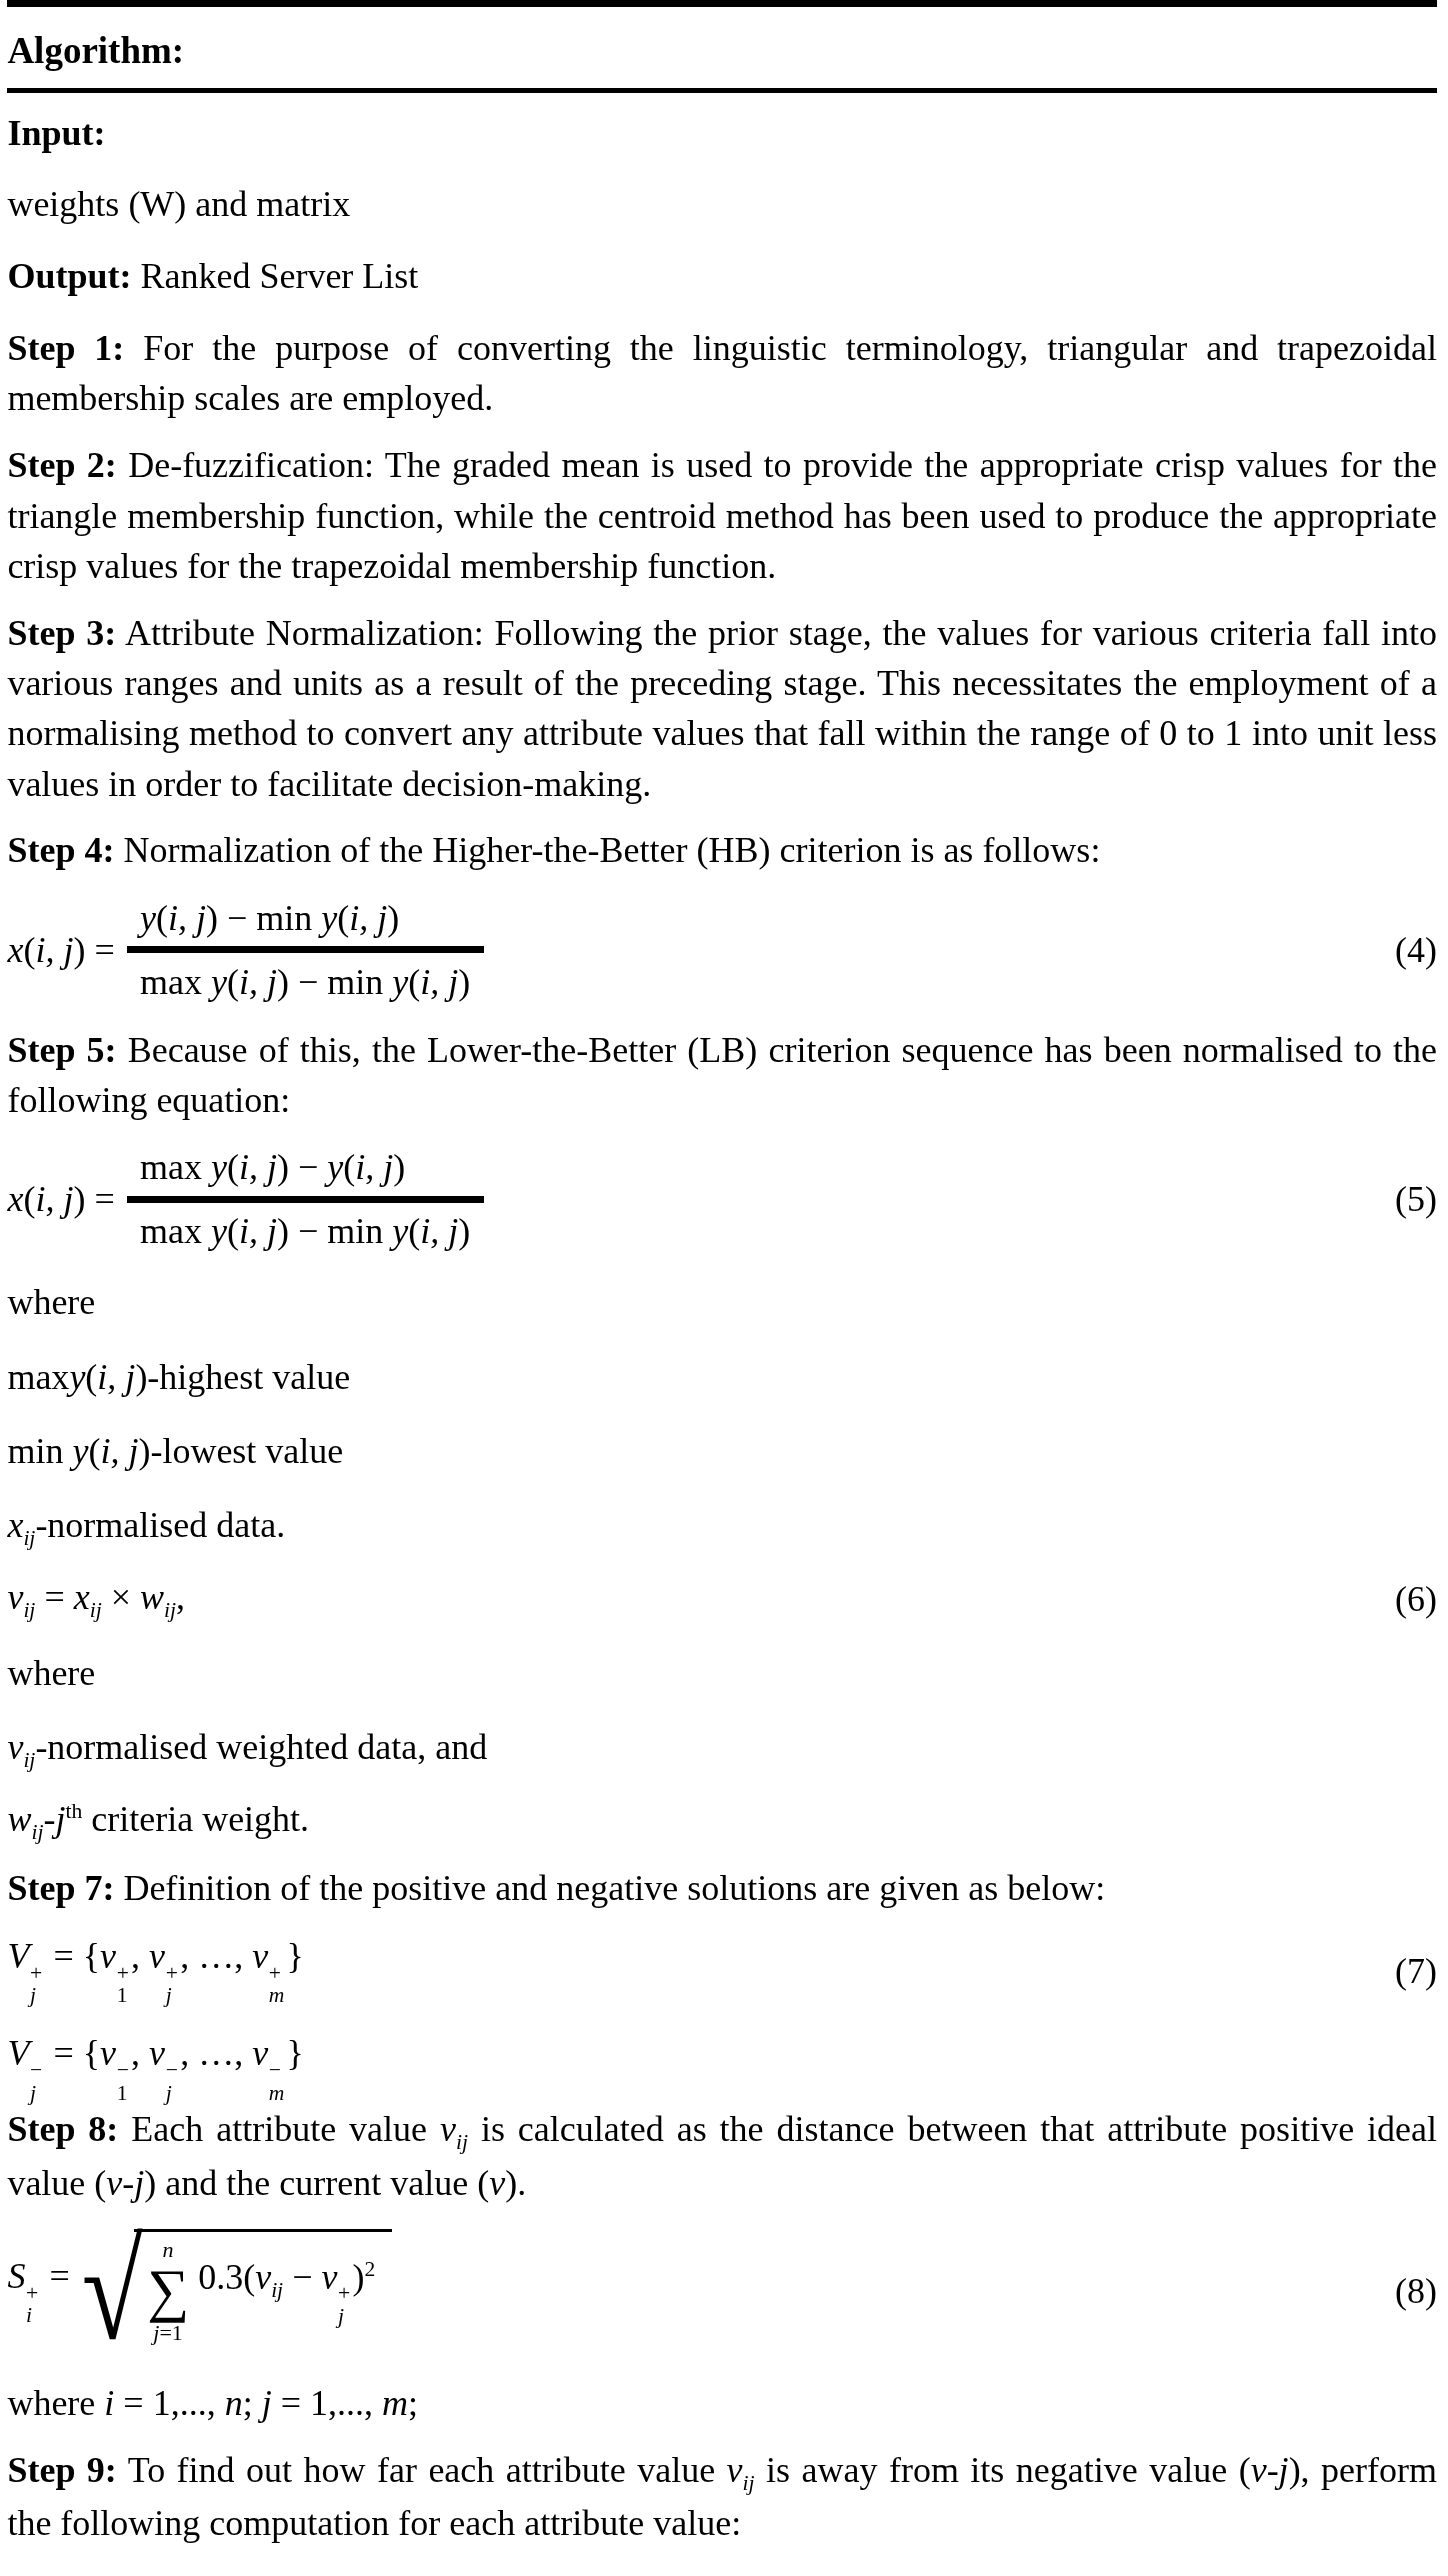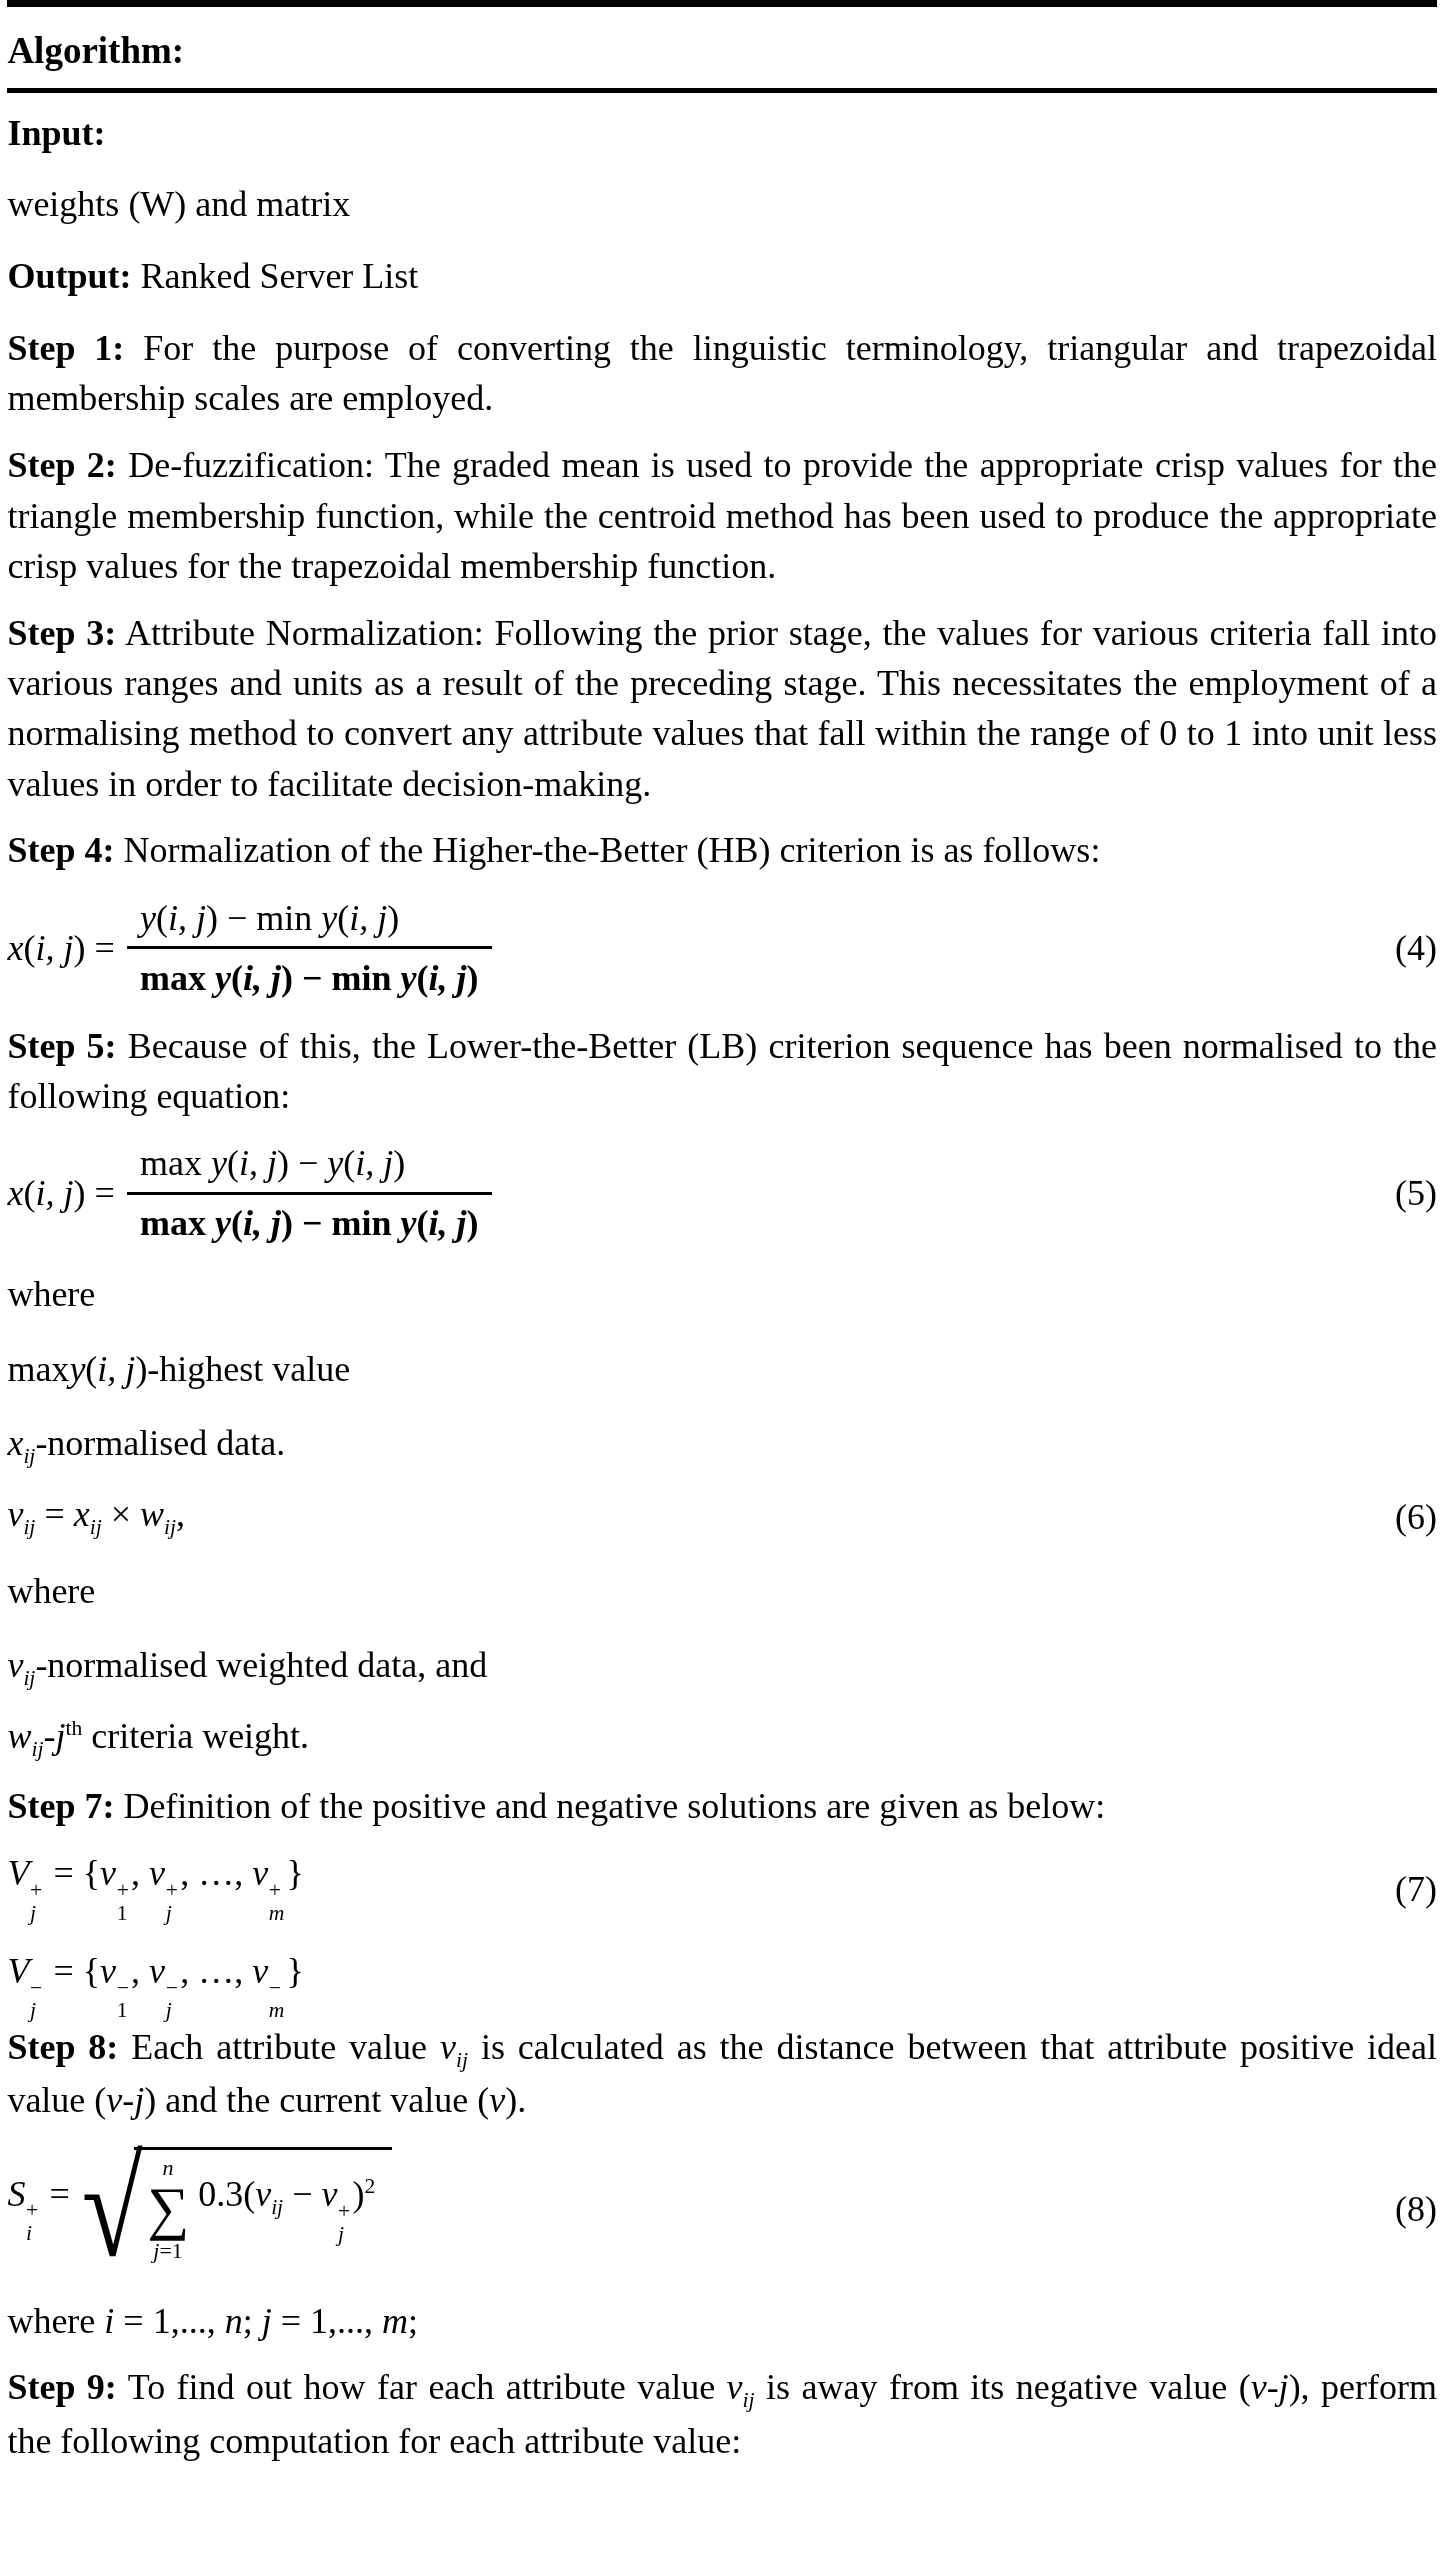--- a/index.html
+++ b/index.html
@@ -23,21 +23,21 @@
   
   .ss{display:inline-flex;flex-direction:column;align-items:flex-start;font-size:0.6em;line-height:1.05;vertical-align:-0.55em;margin:0 2.2px 0 0.7px;}
   
   .eqrow{display:flex;align-items:center;justify-content:space-between;}
   .eq{display:flex;align-items:center;}
   .lhs{margin-right:12px;white-space:nowrap;}
   .eqnum{white-space:nowrap;}
   
   .frac{display:inline-flex;flex-direction:column;text-align:left;}
   .fr-num{padding:0 13.3px 7.4px 13.3px;}
-  .fr-den{border-top:3px solid #000000;padding:7.4px 13.3px 0 13.3px;font-weight:bold;}
+  .fr-den{border-top:7px solid #000000;padding:7.4px 13.3px 0 13.3px;}
   
   .sum{display:inline-flex;flex-direction:column;align-items:center;line-height:1;margin:0 9px 0 3px;}
   .sum-top{font-size:22px;padding-bottom:3px;}
   .sum-sym{font-size:59px;line-height:0.9;}
   .sum-bot{font-size:22px;padding-top:4.4px;}
   
   .sqrt{display:inline-flex;align-items:center;}
   .rad{font-size:111px;line-height:1;margin-right:-9px;transform:scaleY(1.25);transform-origin:center;}
   .sqrt-inner{display:inline-flex;align-items:center;border-top:3px solid #000;padding:7.4px 16.3px 9px 10.4px;}
 </style>
@@ -85,20 +85,21 @@
       <span class="frac">
         <span class="fr-num">max <i>y</i>(<i>i, j</i>) − <i>y</i>(<i>i, j</i>)</span>
         <span class="fr-den">max <i>y</i>(<i>i, j</i>) − min <i>y</i>(<i>i, j</i>)</span>
       </span>
     </div>
     <span class="eqnum">(5)</span>
   </div>
 
   <p style="margin-top:25px;">where</p>
   <p style="margin-top:24px;">max<i>y</i>(<i>i, j</i>)-highest value</p>
+  <p style="margin-top:24px;">min <i>y</i>(<i>i, j</i>)-lowest value</p>
   <p style="margin-top:24px;"><i>x</i><sub><i>ij</i></sub>-normalised data.</p>
 
 
   <div class="eqrow" style="margin-top:22px;">
     <div class="eq">
       <span><i>v</i><sub><i>ij</i></sub> = <i>x</i><sub><i>ij</i></sub> × <i>w</i><sub><i>ij</i></sub>,</span>
     </div>
     <span class="eqnum">(6)</span>
   </div>
 

